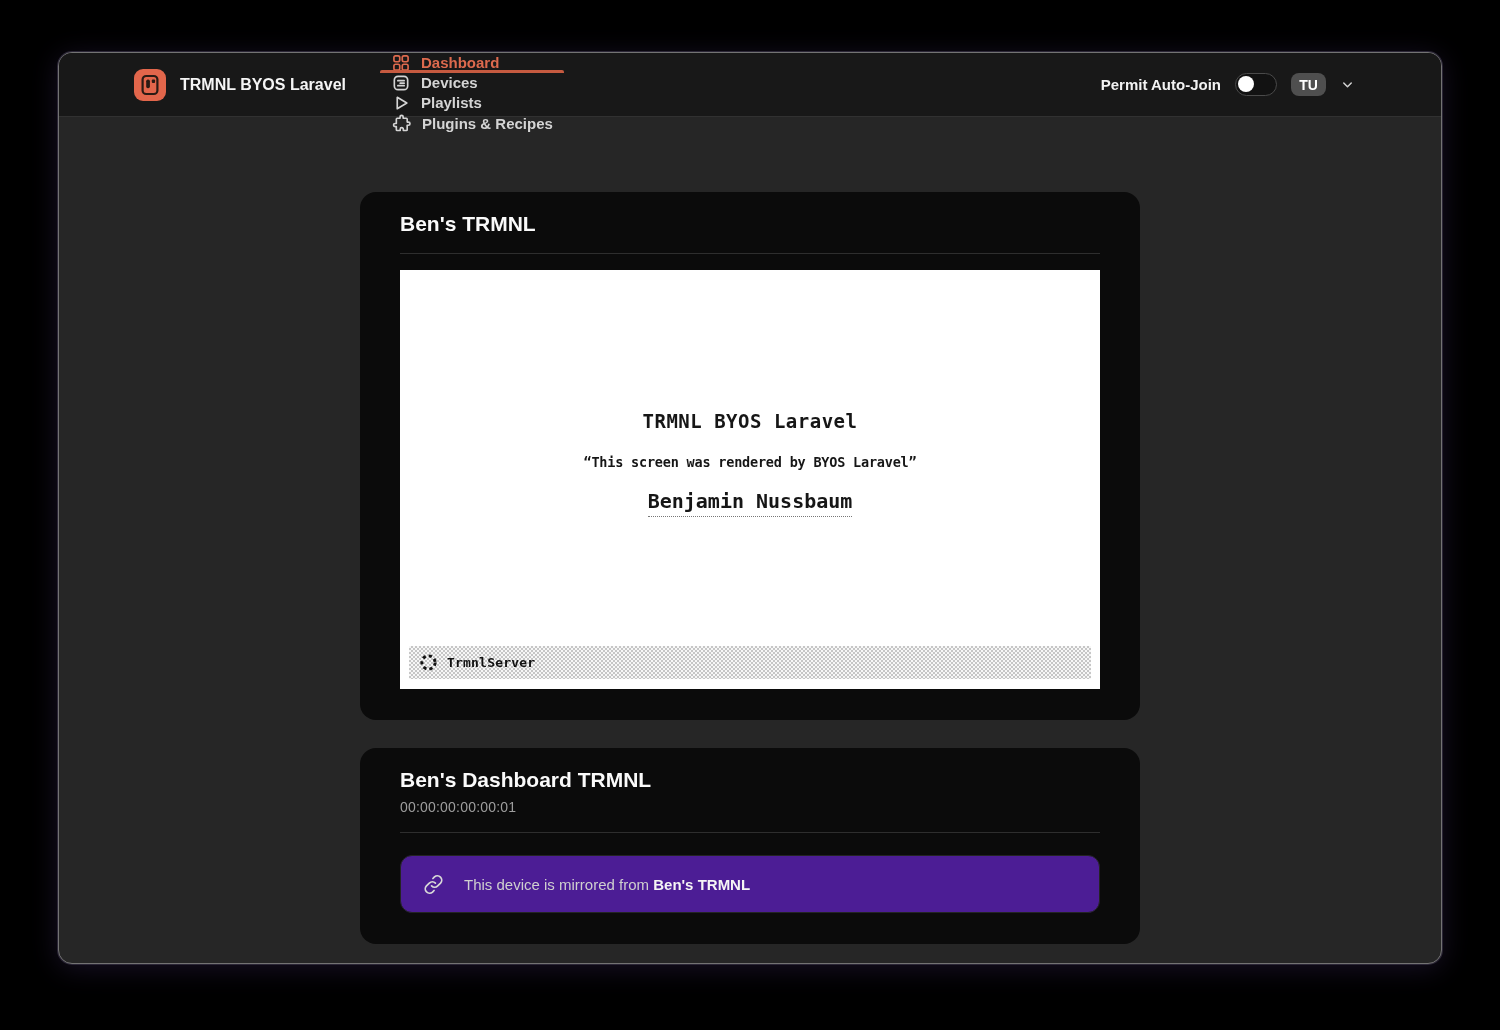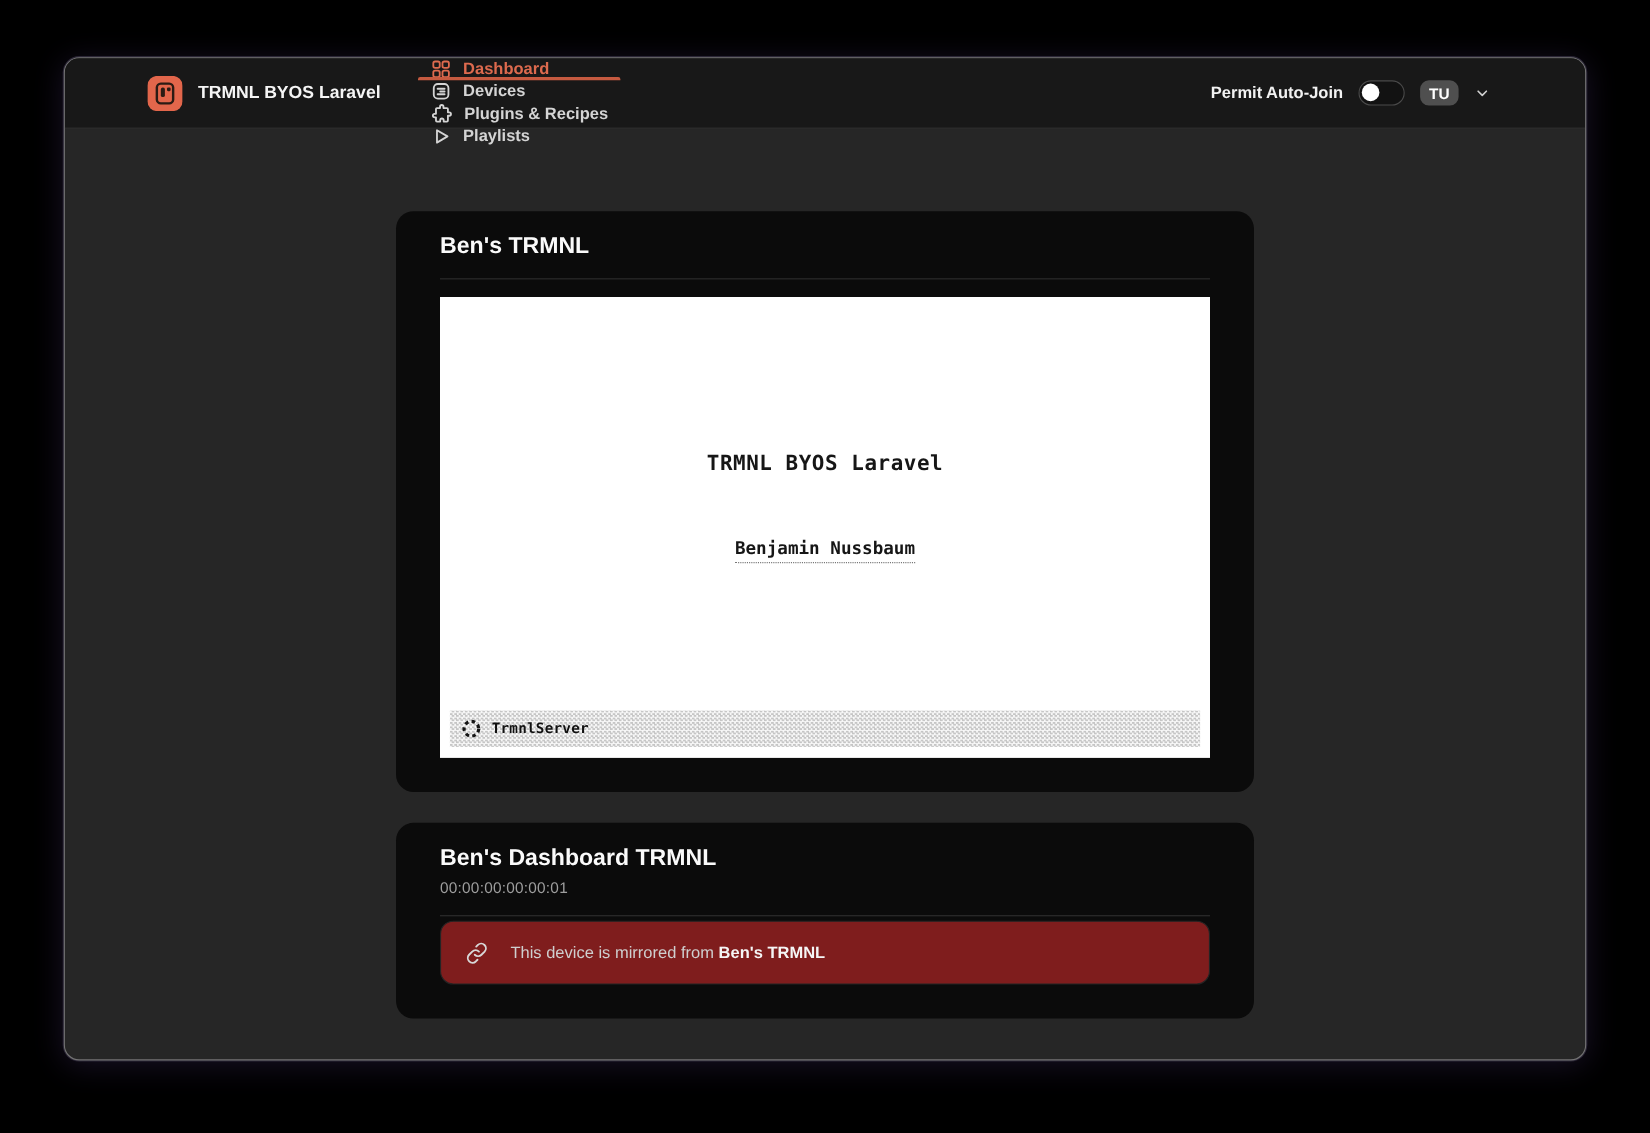--- a/index.html
+++ b/index.html
@@ -74,34 +74,34 @@
   .screen-title {
     position:absolute; top:140px; left:0; right:0; text-align:center;
     font-size:19px; font-weight:700; letter-spacing:0.5px;
   }
   .screen-quote {
     position:absolute; top:184px; left:0; right:0; text-align:center;
     font-size:13.5px; font-weight:700; letter-spacing:-0.2px;
   }
   .screen-author-row { position:absolute; top:219px; left:0; right:0; text-align:center; }
   .screen-author {
-    display:inline-block; font-size:16px; font-weight:700;
+    display:inline-block; font-size:20px; font-weight:700;
     border-bottom:1.5px dotted #777; padding-bottom:3px;
   }
   .status-bar {
     position:absolute; left:9px; right:9px; bottom:10px; height:33px;
     background-image:conic-gradient(#c6c6c6 25%, #f7f7f7 0 50%, #c6c6c6 0 75%, #f7f7f7 0);
     background-size:4px 4px;
     display:flex; align-items:center; padding-left:10px; gap:9px;
   }
   .status-label { font-size:13px; font-weight:700; color:#111; letter-spacing:0.2px; }
 
   
   .mirror-box {
-    margin-top:4px; height:58px; background:#7f1d1d; border:1px solid #242424;
+    margin-top:22px; height:58px; background:#4c1d95; border:1px solid #242424;
     border-radius:12px; display:flex; align-items:center; padding:0 21px; gap:19px;
   }
   .mirror-text { font-size:15px; color:#cfcfcf; }
   .mirror-text .src { font-weight:700; color:#f5f5f5; }
 
   svg { display:block; }
 </style>
 </head>
 <body>
 
@@ -141,34 +141,34 @@
               <line x1="8.2" y1="9.2" x2="15.8" y2="9.2"></line>
               <line x1="11" y1="12.2" x2="15.8" y2="12.2"></line>
               <line x1="8.2" y1="15.2" x2="15.8" y2="15.2"></line>
             </svg>
           </span>
           <span>Devices</span>
         </div>
 
         <div class="nav-item">
           <span class="nicon">
+            <svg width="20" height="20" viewBox="0 0 24 24" fill="none" stroke="#d4d4d4" stroke-width="2" stroke-linejoin="round">
+              <path d="M7.5 5.2v13.6L19 12z"></path>
+            </svg>
+          </span>
+          <span>Playlists</span>
+        </div>
+
+        <div class="nav-item">
+          <span class="nicon">
             <svg width="21" height="21" viewBox="0 0 24 24" fill="none" stroke="#d4d4d4" stroke-width="1.9" stroke-linejoin="round">
               <path d="M10.3 4.6a1.8 1.8 0 0 1 3.6 0V6h3.6a1 1 0 0 1 1 1v3.4h1.4a1.8 1.8 0 0 1 0 3.6h-1.4V19a1 1 0 0 1-1 1h-3.4v-1.4a1.8 1.8 0 0 0-3.6 0V20H7.1a1 1 0 0 1-1-1v-3.4H4.7a1.8 1.8 0 0 1 0-3.6h1.4V7a1 1 0 0 1 1-1h3.2V4.6z"></path>
             </svg>
           </span>
           <span>Plugins &amp; Recipes</span>
-        </div>
-
-        <div class="nav-item">
-          <span class="nicon">
-            <svg width="20" height="20" viewBox="0 0 24 24" fill="none" stroke="#d4d4d4" stroke-width="2" stroke-linejoin="round">
-              <path d="M7.5 5.2v13.6L19 12z"></path>
-            </svg>
-          </span>
-          <span>Playlists</span>
         </div>
       </nav>
 
       <div class="nav-right">
         <span class="autojoin-label">Permit Auto-Join</span>
         <div class="toggle">
           <div class="toggle-knob"></div>
         </div>
         <div class="avatar">
           <span>TU</span>
@@ -182,20 +182,21 @@
     </header>
 
     <main class="content">
 
       <section class="card">
         <h2 class="card-title">Ben's TRMNL</h2>
         <hr class="card-divider">
 
         <div class="screen">
           <div class="screen-title">TRMNL BYOS Laravel</div>
+          <div class="screen-quote">“This screen was rendered by BYOS Laravel”</div>
           <div class="screen-author-row">
             <span class="screen-author">Benjamin Nussbaum</span>
           </div>
           <div class="status-bar">
             <span>
               <svg width="19" height="19" viewBox="0 0 20 20">
                 <circle cx="10" cy="10" r="7" fill="none" stroke="#141414" stroke-width="3.1" stroke-dasharray="3.4 3.2"></circle>
               </svg>
             </span>
             <span class="status-label">TrmnlServer</span>

